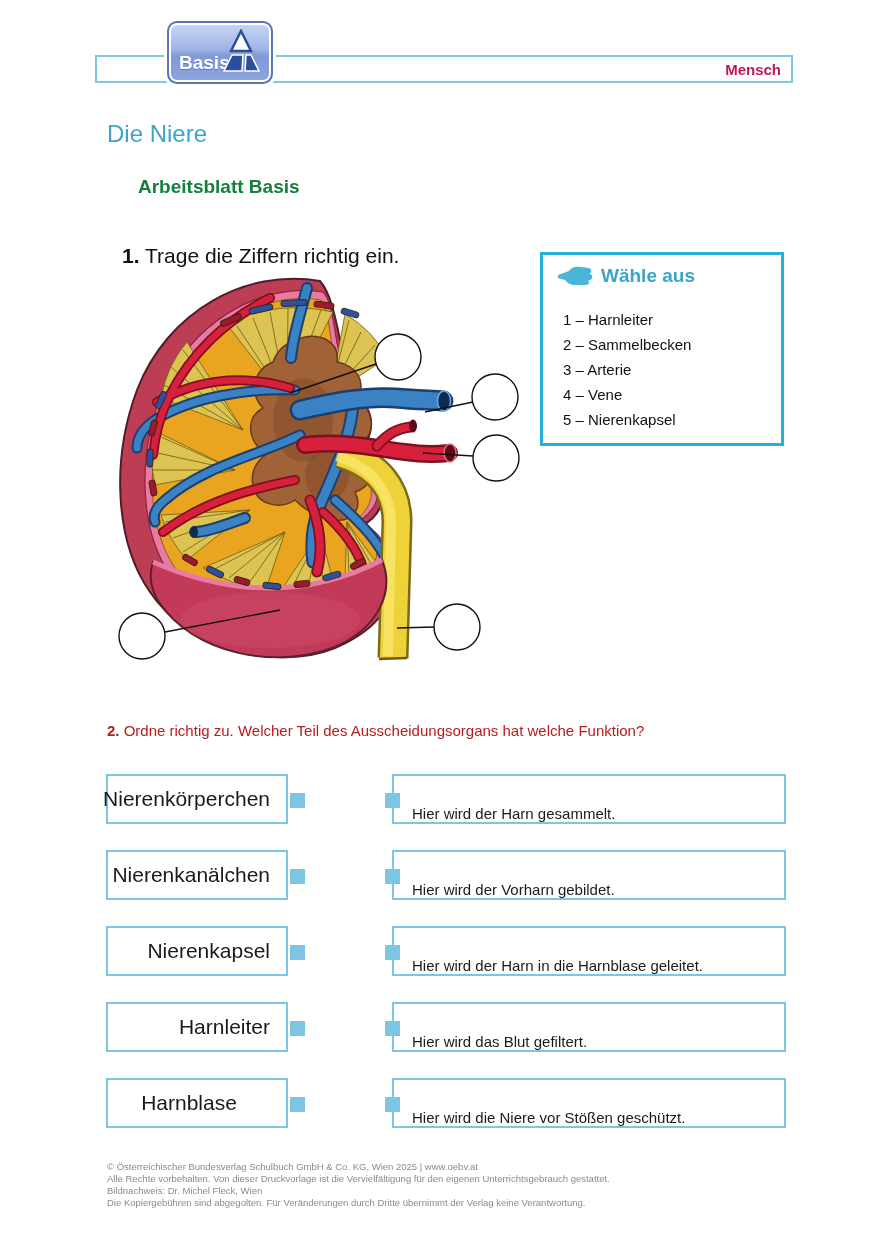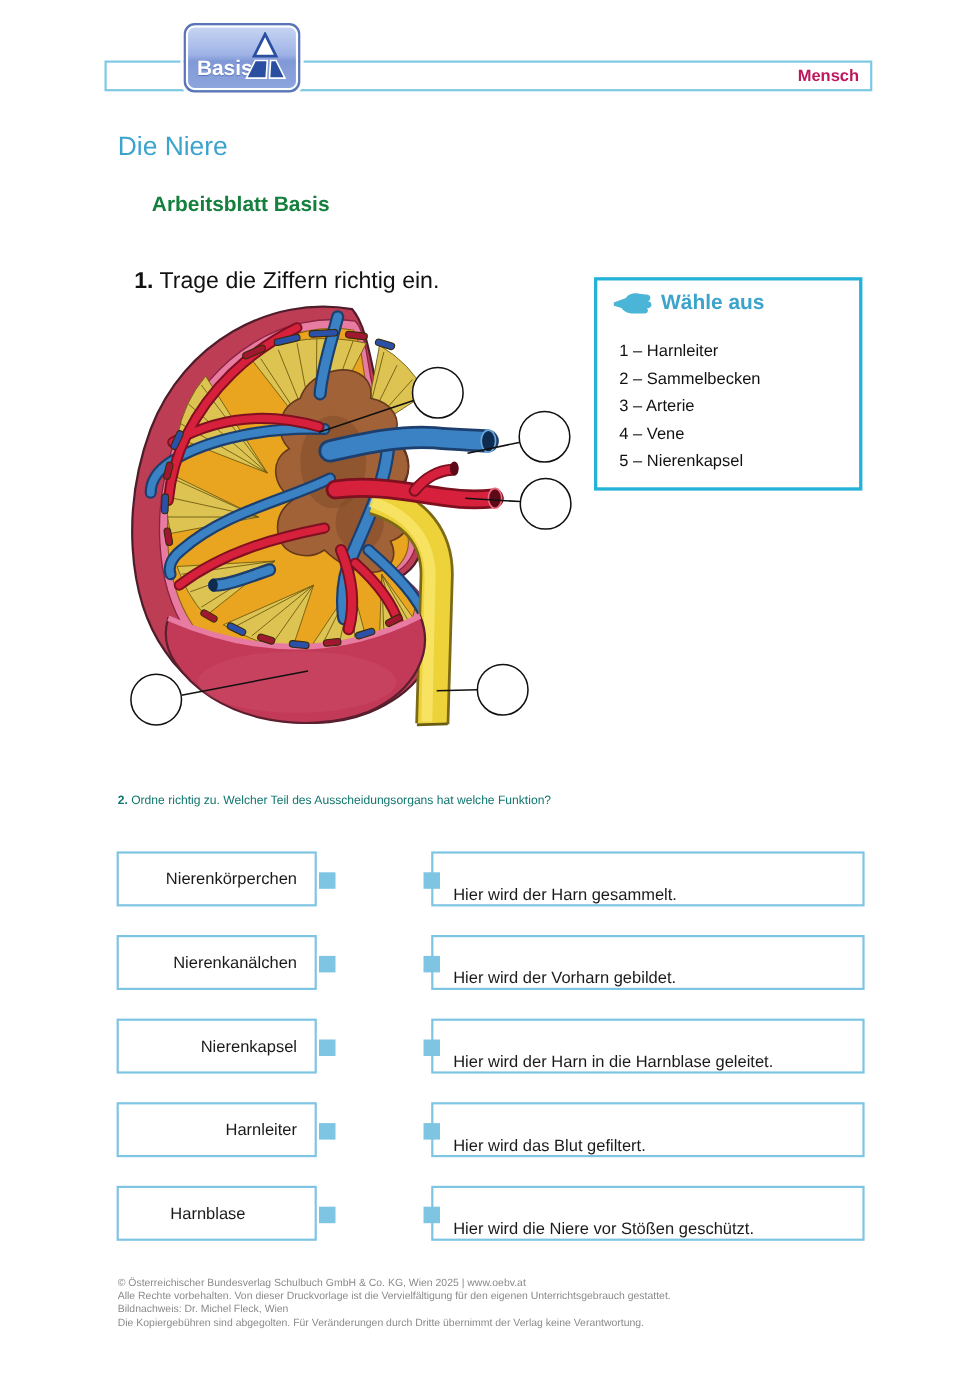--- a/index.html
+++ b/index.html
@@ -28,35 +28,35 @@
     position:absolute;left:10px;bottom:8px;color:#ffffff;font-weight:bold;
     font-size:19px;letter-spacing:0px;text-shadow:0 1px 1px #5a74b8;
   }
   .logo-pyramid{position:absolute;right:8px;top:6px;}
 
   
   .page-title{left:107px;top:120px;font-size:24px;font-weight:normal;color:#3ba3cc;}
   .page-subtitle{left:107px;top:176px;font-size:19px;font-weight:bold;color:#15803d;margin-left:31px;}
   .task-line{left:122px;top:244px;font-size:21px;color:#111;}
   .task-line b{font-weight:bold;}
-  .task2-line{left:107px;top:722px;font-size:11px;color:#0f766e;}
+  .task2-line{left:107px;top:722px;font-size:15px;color:#b91c1c;}
 
   
   .choose-box{
     left:540px;top:252px;width:244px;height:194px;border:3px solid #25b2d8;
     box-sizing:border-box;background:#fff;
   }
   .choose-title-row{position:absolute;left:14px;top:10px;display:flex;align-items:flex-start;gap:8px;}
   .choose-title{font-size:19px;font-weight:bold;color:#3ba3cc;}
   .choose-items{position:absolute;left:20px;top:52px;font-size:15px;color:#111;line-height:25px;}
 
   
   .match-left{
     width:182px;height:50px;border:2px solid #7ec5e3;box-sizing:border-box;background:#fff;
-    display:flex;align-items:center;justify-content:flex-end;padding-right:16px;font-size:15px;
+    display:flex;align-items:center;justify-content:flex-end;padding-right:16px;font-size:21px;
   }
   .match-right{
     width:394px;height:50px;border:2px solid #7ec5e3;box-sizing:border-box;background:#fff;
     display:flex;align-items:flex-end;padding-left:18px;font-size:15px;
   }
   .sq{width:15px;height:15px;background:#7ec5e3;z-index:3;}
 
   
   .footer{left:107px;top:1161px;font-size:9.5px;line-height:12px;color:#8a8a8a;}
 </style>

